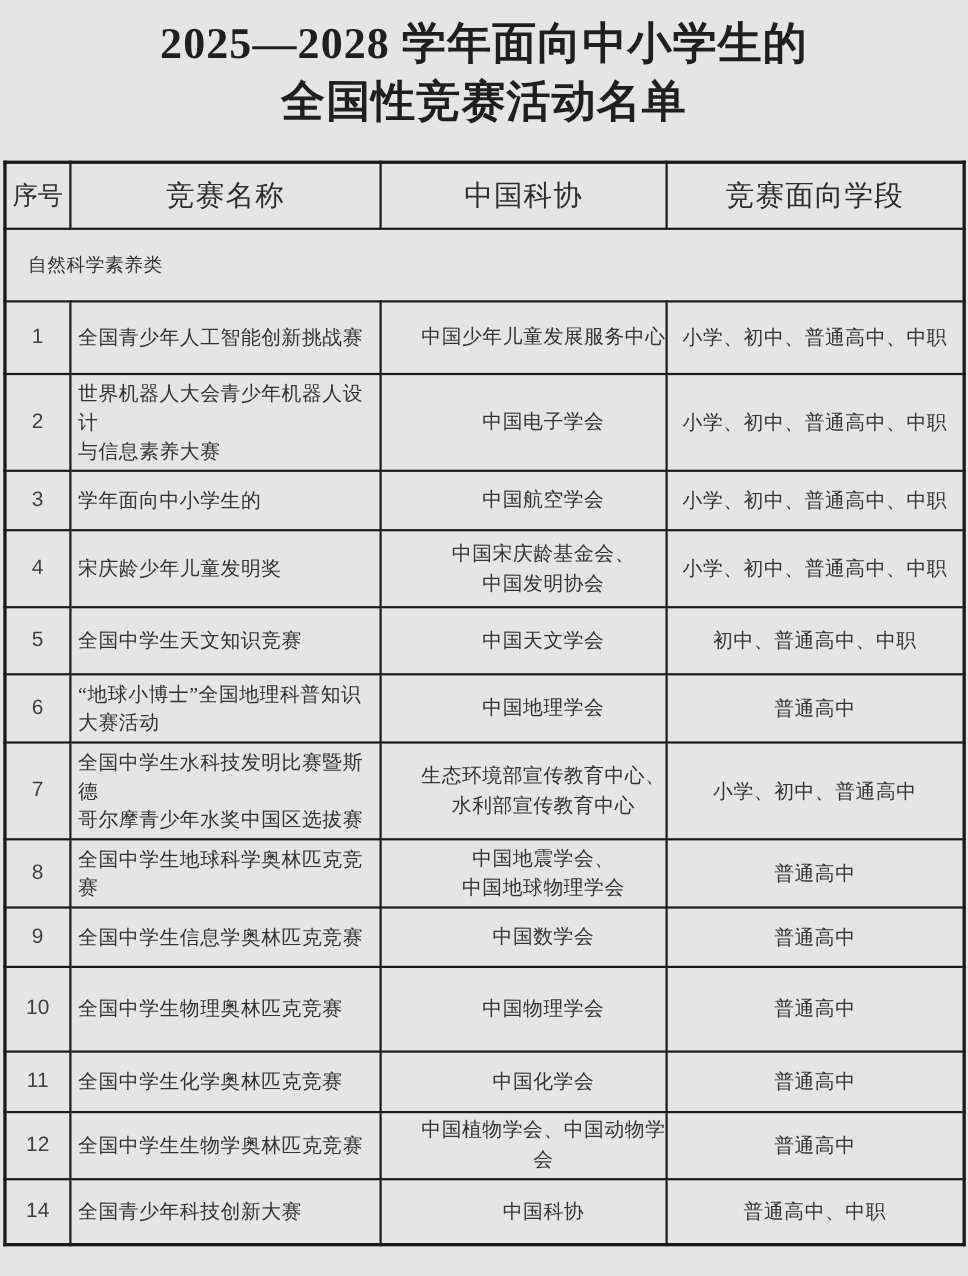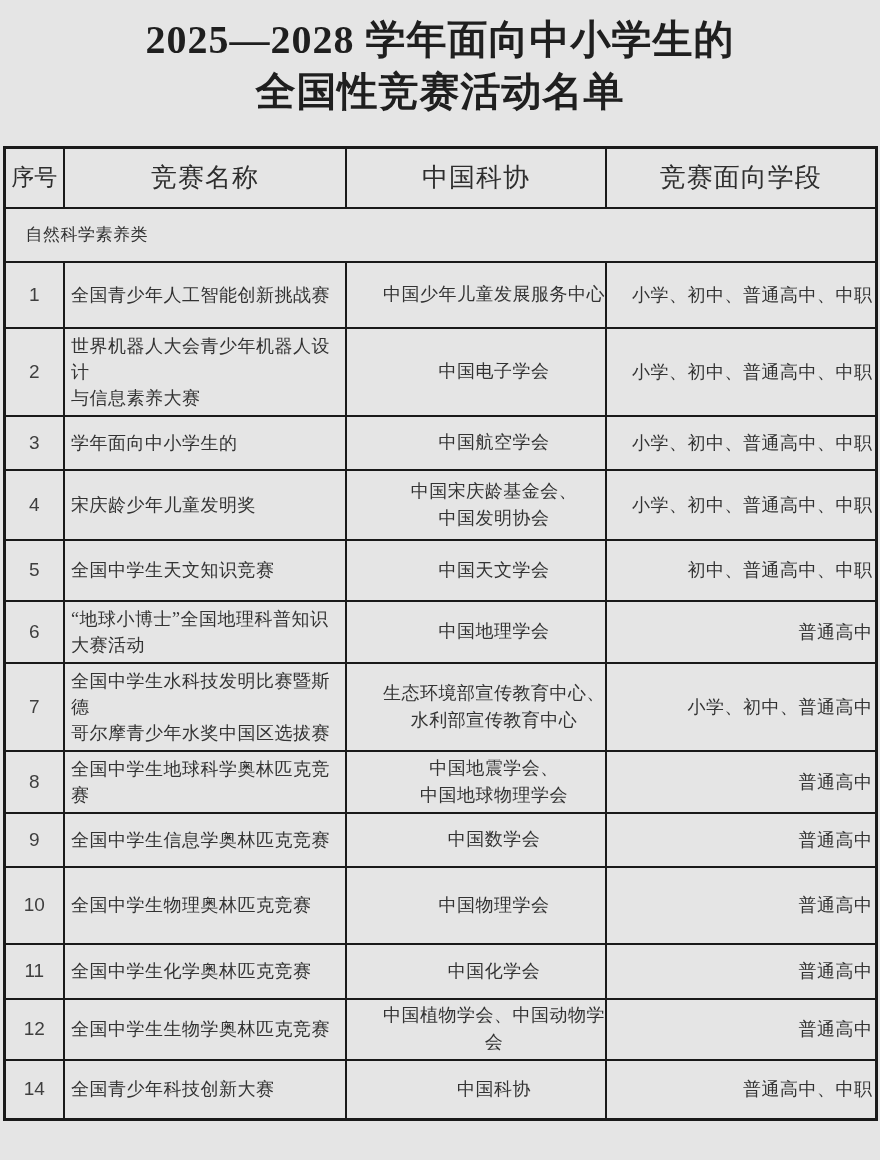--- a/index.html
+++ b/index.html
@@ -67,21 +67,21 @@
   td.cell-org {
     font-size: 18px;
     text-align: center;
     line-height: 27px;
     letter-spacing: 0.5px;
     white-space: pre-line;
     padding-left: 36px;
   }
   td.cell-stage {
     font-size: 18px;
-    text-align: right;
+    text-align: center;
     line-height: 26px;
     letter-spacing: 0.5px;
     padding: 0 2px;
   }
 </style>
 </head>
 <body>
 
 <div class="page">
 
@@ -99,21 +99,21 @@
     </colgroup>
     <thead>
       <tr style="height:60px">
         <th class="th-no">序号</th>
         <th>竞赛名称</th>
         <th>中国科协</th>
         <th>竞赛面向学段</th>
       </tr>
     </thead>
     <tbody>
-      <tr style="height:54px">
+      <tr style="height:66px">
         <td class="category-cell" colspan="4">自然科学素养类</td>
       </tr>
 
       <tr style="height:66px">
         <td class="cell-no">1</td>
         <td class="cell-name">全国青少年人工智能创新挑战赛</td>
         <td class="cell-org">中国少年儿童发展服务中心</td>
         <td class="cell-stage">小学、初中、普通高中、中职</td>
       </tr>
       <tr style="height:57px">

